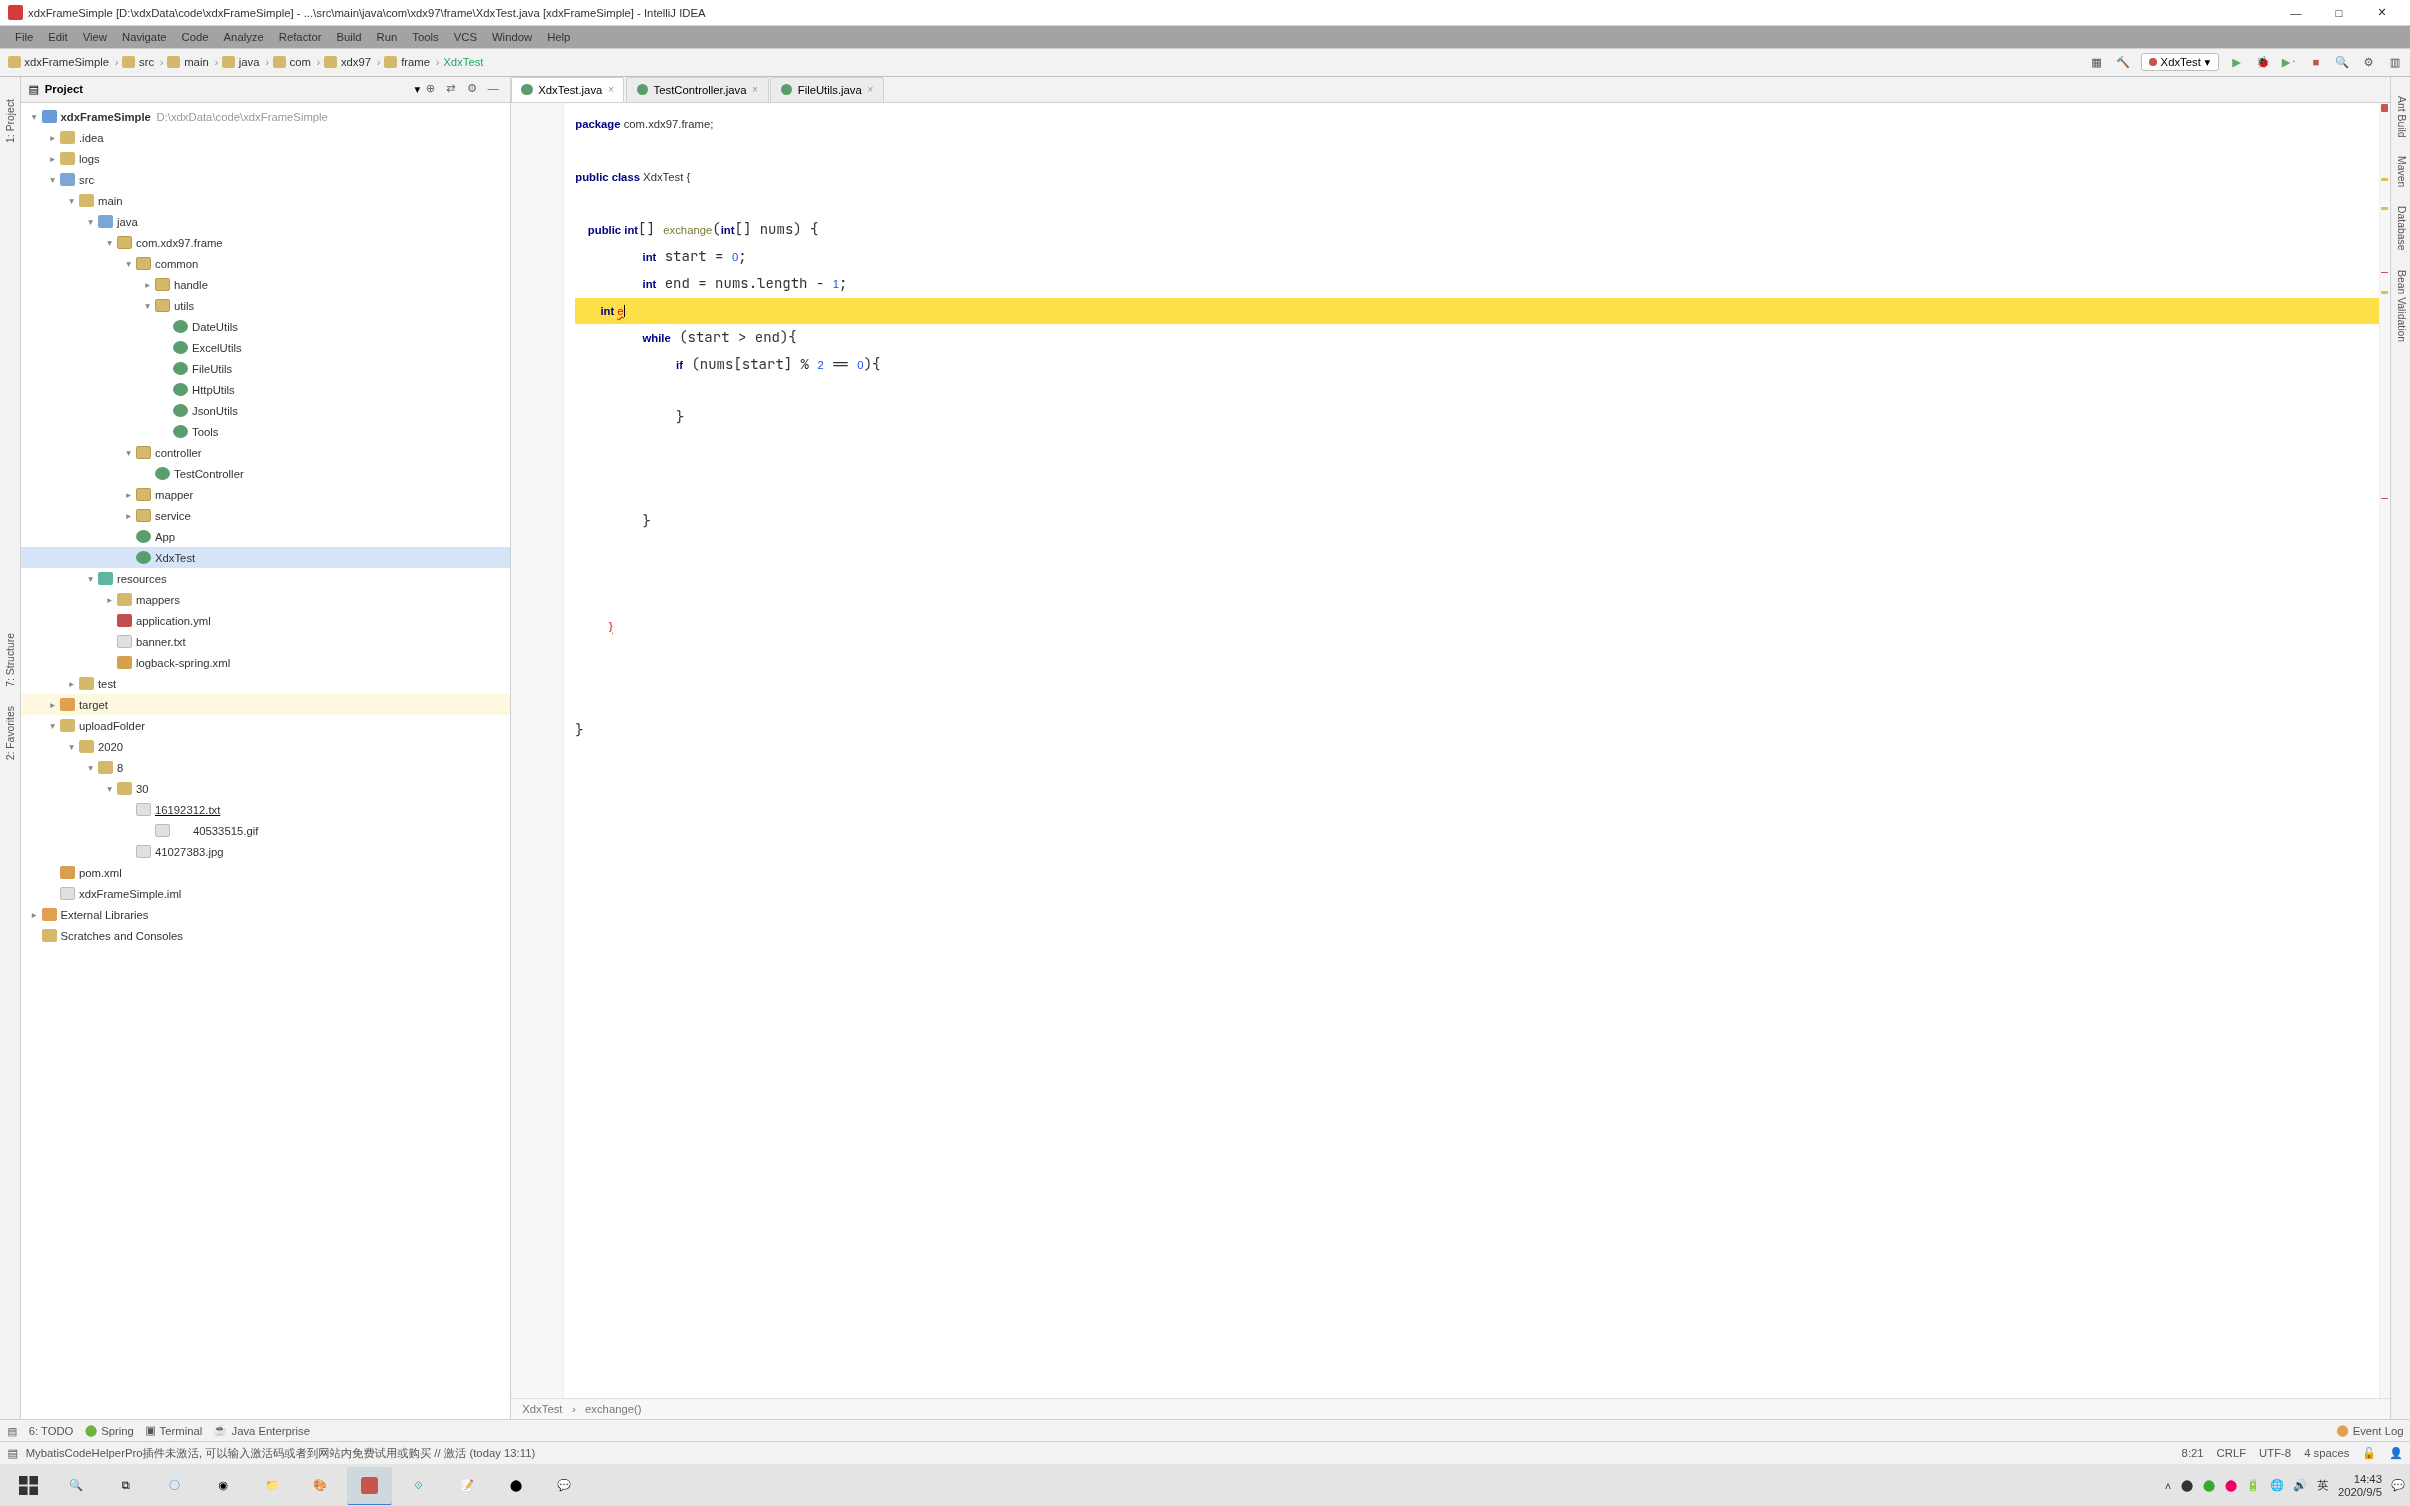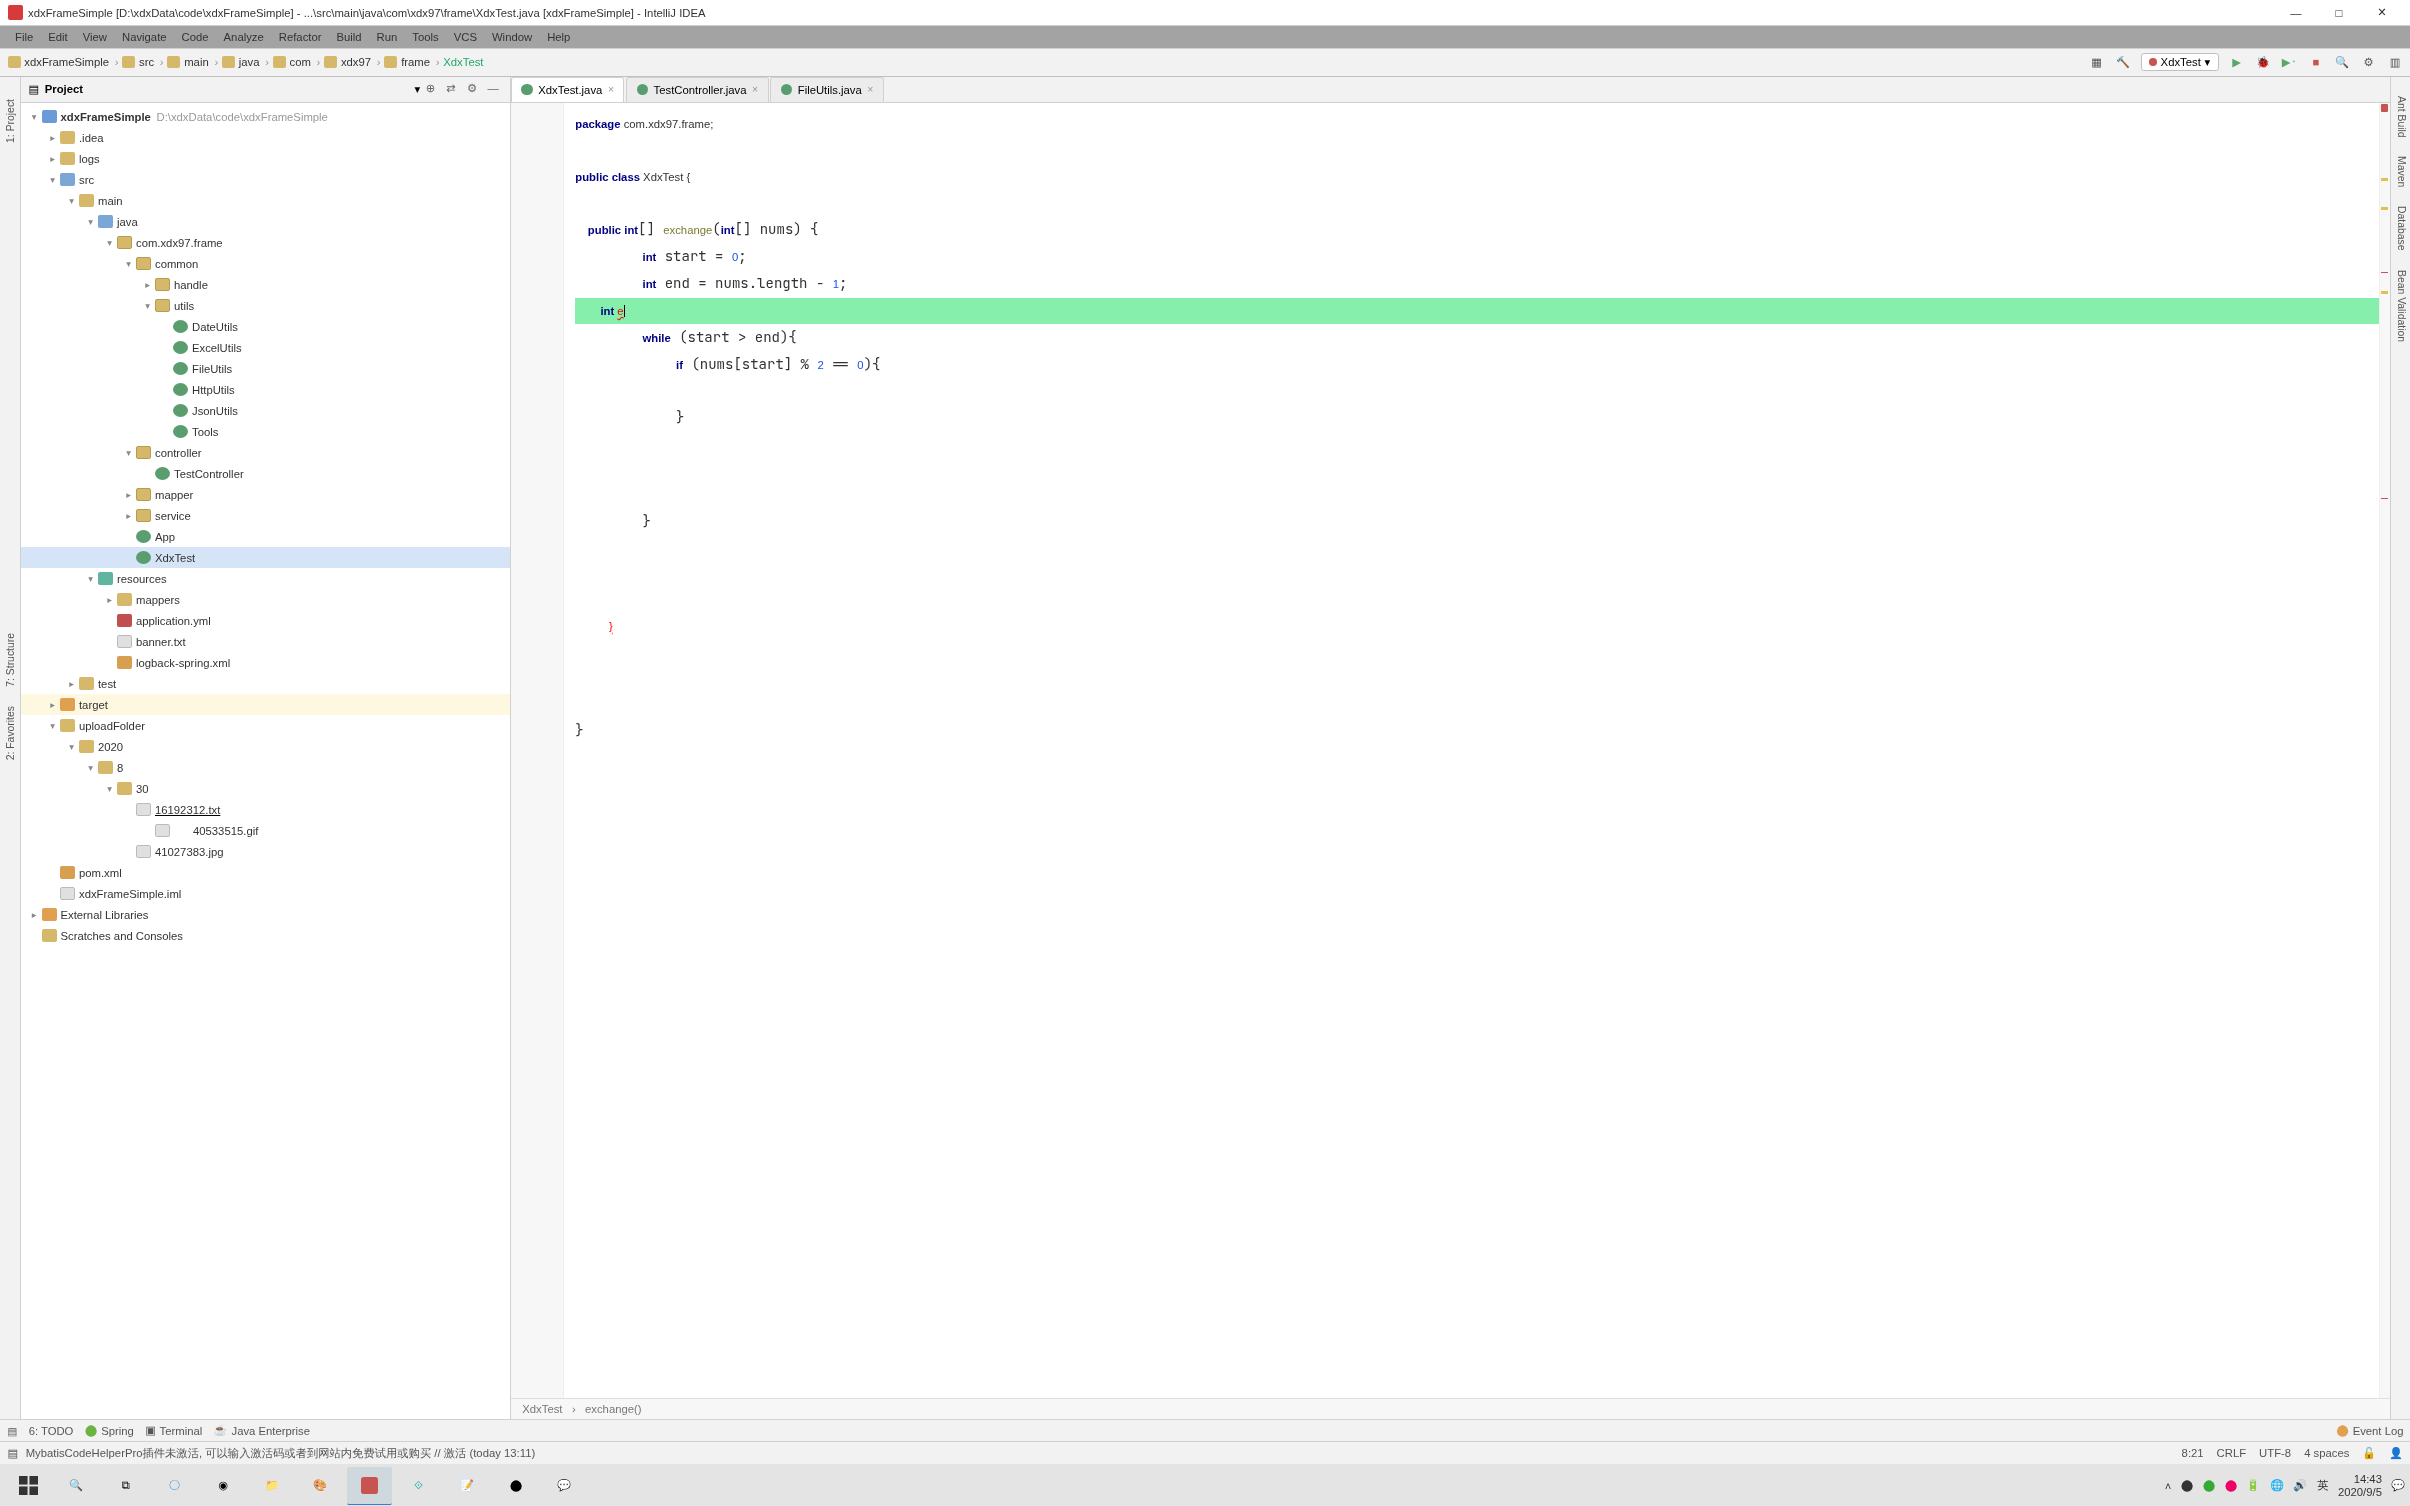--- a/index.html
+++ b/index.html
@@ -69,21 +69,21 @@
 .etab .ci { width: 11.3px; height: 11.3px; background: #5a9e6f; border-radius: 50%; }
 .etab .close-x { color: #999; font-size: 10.4px; }
 .editor-body { flex: 1; display: flex; min-height: 0; }
 .gutter { width: 53px; background: #f7f7f7; border-right: 0.9px solid #eee; }
 .code-area { flex: 1; position: relative; overflow: auto; }
 .code { font-family: "JetBrains Mono", Consolas, monospace; font-size: 14px; line-height: 26px; padding: 7.5px 11.3px; white-space: pre; color: #333; }
 .kw-navy { color: #000080; font-weight: bold; }
 .num { color: #1750eb; }
 .mname { color: #7a7a2b; }
 .err { color: #f50000; text-decoration: wavy underline #f50000; }
-.highlight-line { background: #86efac; display: inline-block; width: 100%; }
+.highlight-line { background: #fde047; display: inline-block; width: 100%; }
 .cursor-caret { border-left: 0.9px solid #000; animation: blink 1s step-end infinite; }
 .error-stripe { position: absolute; right: 0; top: 0; width: 11.3px; height: 100%; background: #f7f7f7; border-left: 0.9px solid #eee; }
 .err-mark { position: absolute; right: 1.9px; width: 7.5px; height: 1.9px; background: #c75450; }
 .warn-mark { position: absolute; right: 1.9px; width: 7.5px; height: 3.8px; background: #e0c050; }
 
 
 .right-strip { width: 21px; background: #f2f2f2; border-left: 0.9px solid #d0d0d0; display: flex; flex-direction: column; align-items: center; padding-top: 19px; }
 .right-strip .vlabel { writing-mode: vertical-rl; color: #555; font-size: 10.4px; margin-bottom: 19px; }
 
 

